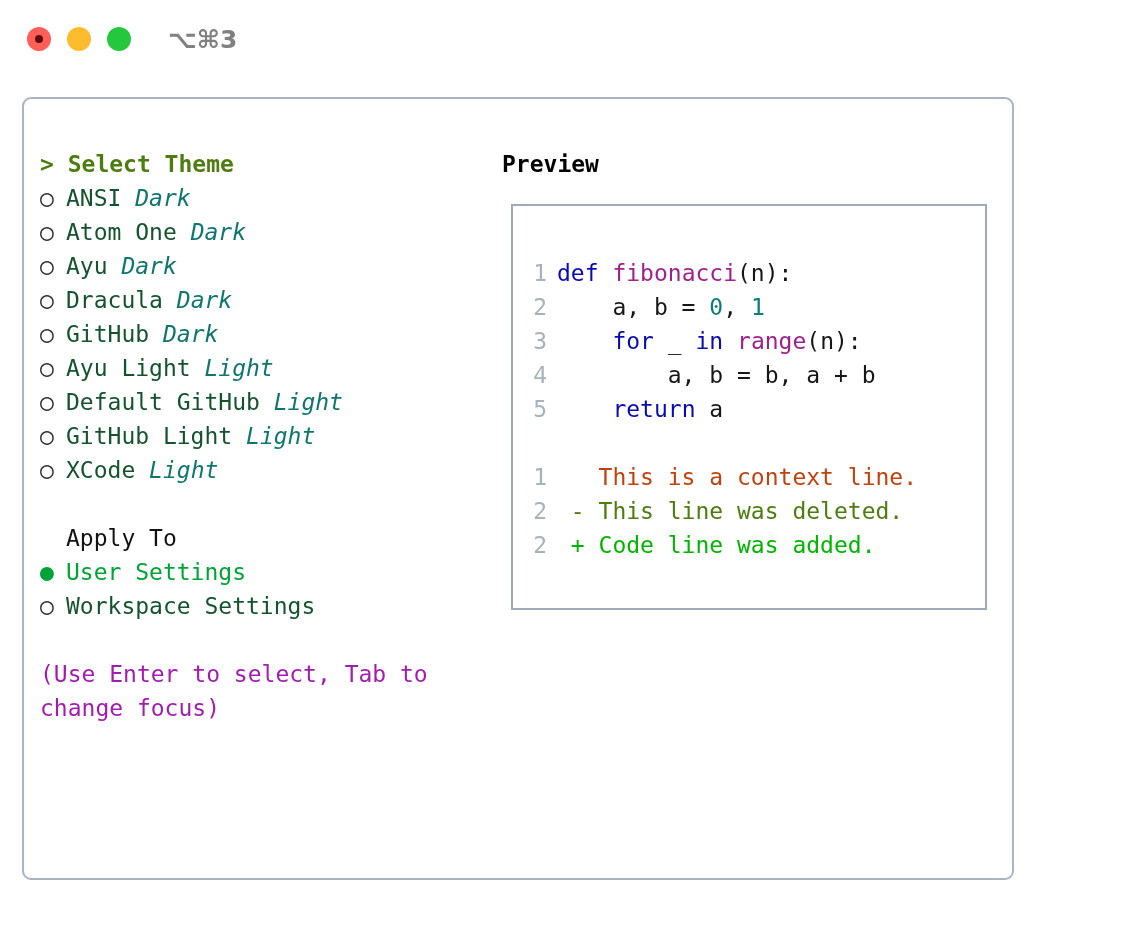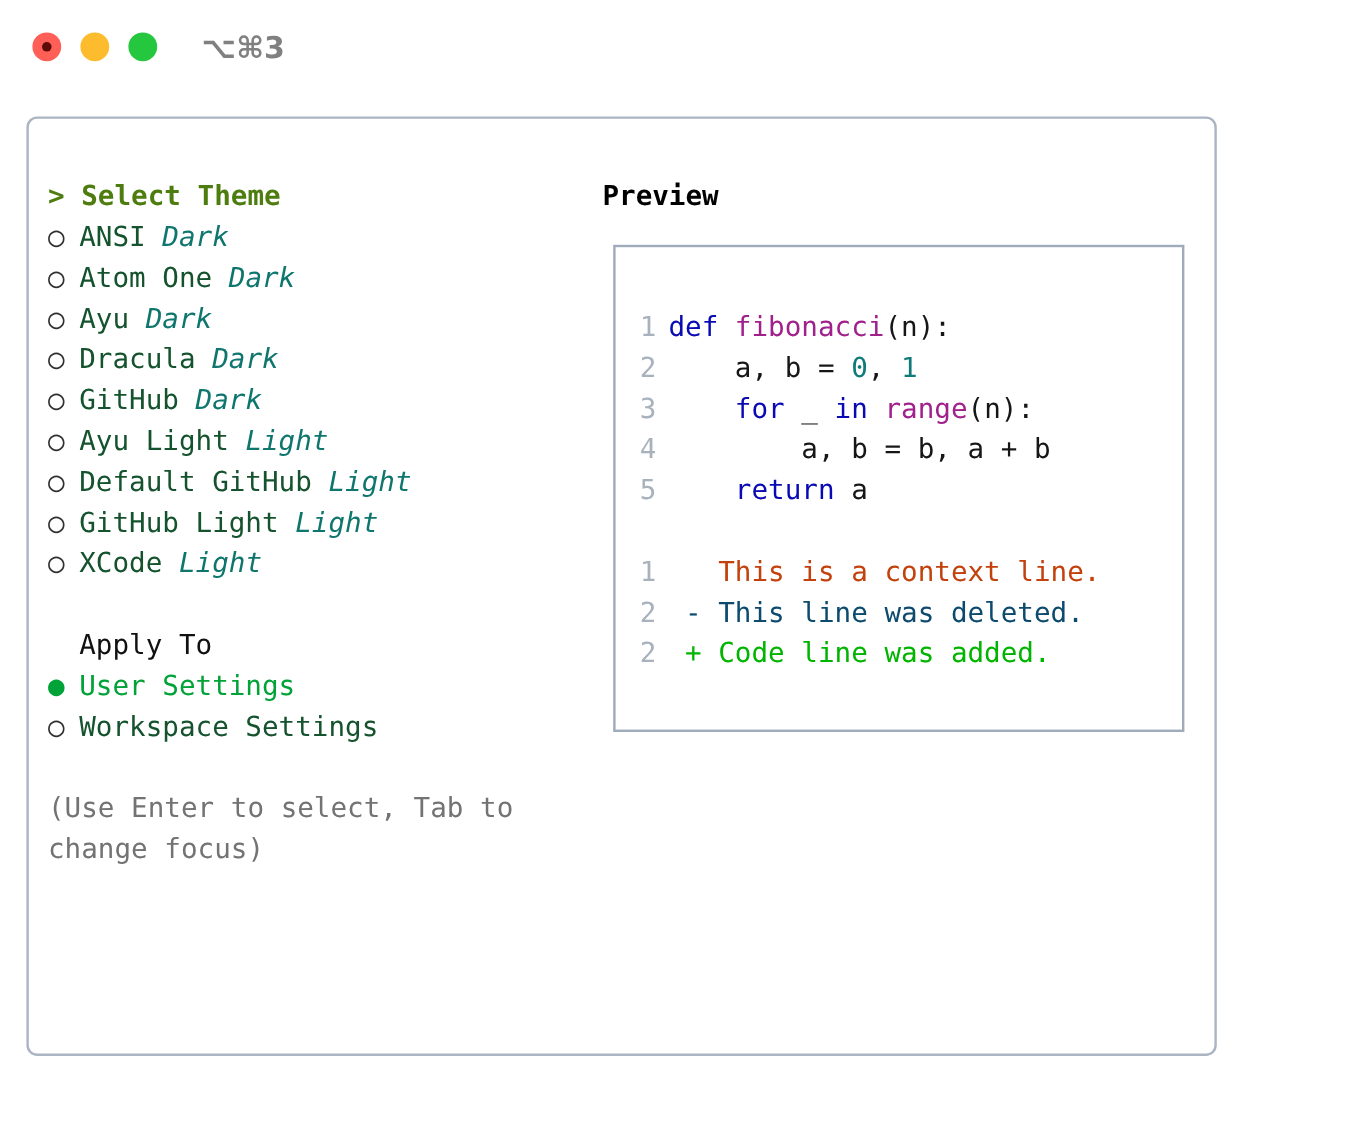--- a/index.html
+++ b/index.html
@@ -120,21 +120,21 @@
     height: 34px;
     line-height: 34px;
     color: #111111;
     white-space: pre;
     padding-left: 26px;
   }
 
   #hint {
     font-size: 23px;
     line-height: 34px;
-    color: #737373;
+    color: #a21caf;
     width: 400px;
     white-space: normal;
   }
 
   .spacer { height: 34px; }
 
   
   #right-col {
     position: absolute;
     left: 478px;
@@ -181,21 +181,21 @@
     text-align: right;
     color: #a8b2bd;
     margin-right: 10px;
   }
 
   .tok-kw   { color: #0a0ab4; }
   .tok-fn   { color: #a0208c; }
   .tok-num  { color: #0e7a7a; }
   .tok-pl   { color: #161616; }
   .tok-ctx  { color: #c2410c; }
-  .tok-del  { color: #0c4a6e; }
+  .tok-del  { color: #4d7c0f; }
   .tok-add  { color: #00b400; }
 </style>
 </head>
 <body>
 
 <div id="window">
 
   <div id="titlebar">
     <div class="light" id="light-close"></div>
     <div id="light-close-dot"></div>

